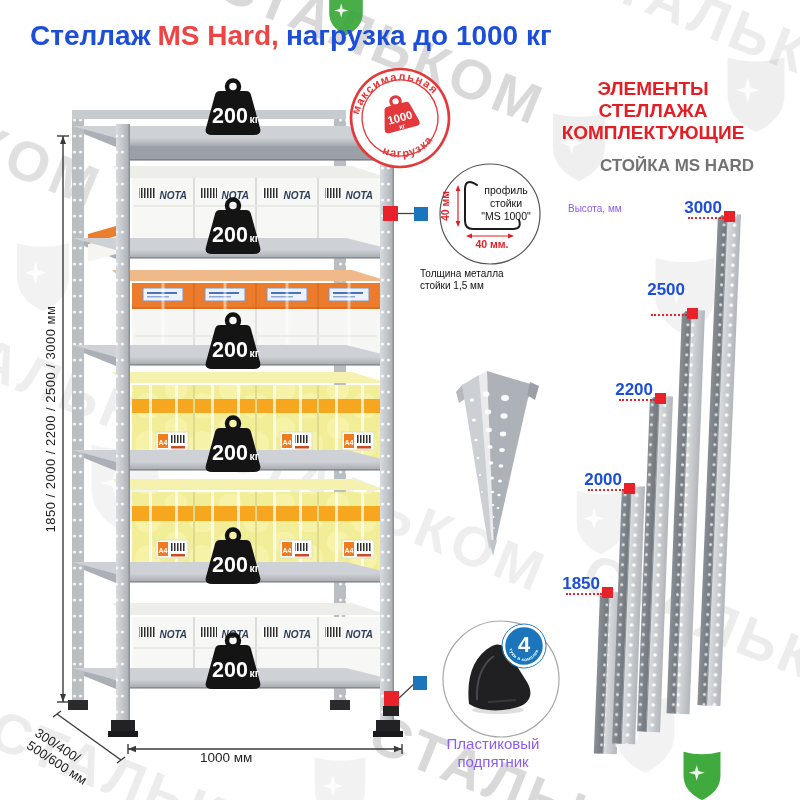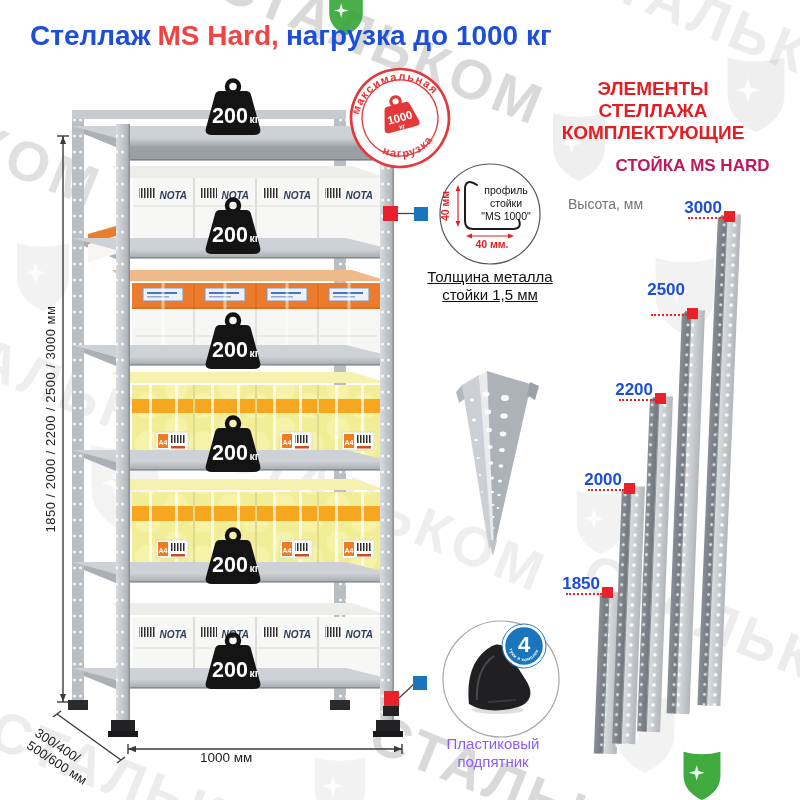--- a/index.html
+++ b/index.html
@@ -18,37 +18,37 @@
   
   .scene{position:absolute;inset:0;z-index:1;}
   svg text{font-family:"Liberation Sans",sans-serif;}
   
   .weight{position:absolute;left:193px;width:80px;height:62px;z-index:3;}
   
   .stamp{position:absolute;left:348px;top:66px;width:104px;height:104px;z-index:4;}
   
   .heading{position:absolute;left:545px;top:78px;width:216px;z-index:5;text-align:center;
            color:#e31e24;font-size:19px;font-weight:800;line-height:1.16;}
-  .subheading{position:absolute;left:600px;top:156px;width:185px;z-index:5;text-align:center;
-           color:#be185d;font-size:17px;font-weight:800;}
-  .vysota{position:absolute;left:568px;top:196px;z-index:5;color:#737373;font-size:14px;}
+  .subheading{position:absolute;left:600px;top:156px;width:185px;z-index:5;
+           color:#737373;font-size:17px;font-weight:800;}
+  .vysota{position:absolute;left:568px;top:203px;z-index:5;color:#8b5cf6;font-size:10px;}
   .hnum{position:absolute;z-index:5;width:40px;text-align:right;color:#1d4ed8;
         font-size:17px;font-weight:800;}
   .hdots{position:absolute;z-index:5;height:0;border-top:2.5px dotted #e8212a;}
   .hsq{position:absolute;z-index:5;width:11px;height:11px;background:#e8212a;}
   
   .vdim{position:absolute;left:-99px;top:411px;width:300px;height:16px;z-index:5;
         text-align:center;font-size:13px;color:#222;transform:rotate(-90deg);letter-spacing:.5px;}
   .ddim{position:absolute;left:40px;top:726px;z-index:5;font-size:13px;color:#222;
         line-height:1.15;transform:rotate(33deg);transform-origin:left top;}
   .wdim{position:absolute;left:200px;top:750px;width:126px;z-index:5;text-align:left;
         font-size:13.5px;color:#222;}
   
-  .pcap{position:absolute;left:420px;top:268px;width:140px;z-index:5;text-align:center;
-        font-size:15px;color:#111;line-height:1.2;text-decoration:underline;}
+  .pcap{position:absolute;left:420px;top:268px;width:140px;z-index:5;
+        font-size:10px;color:#111;line-height:1.2;}
   .fcap{position:absolute;left:423px;top:735px;width:140px;z-index:5;text-align:center;
         font-size:15px;color:#8b5cf6;line-height:1.2;}
 </style>
 </head>
 <body>
 
 <div class="page">
 
   <svg width="0" height="0" style="position:absolute">
     <defs>

